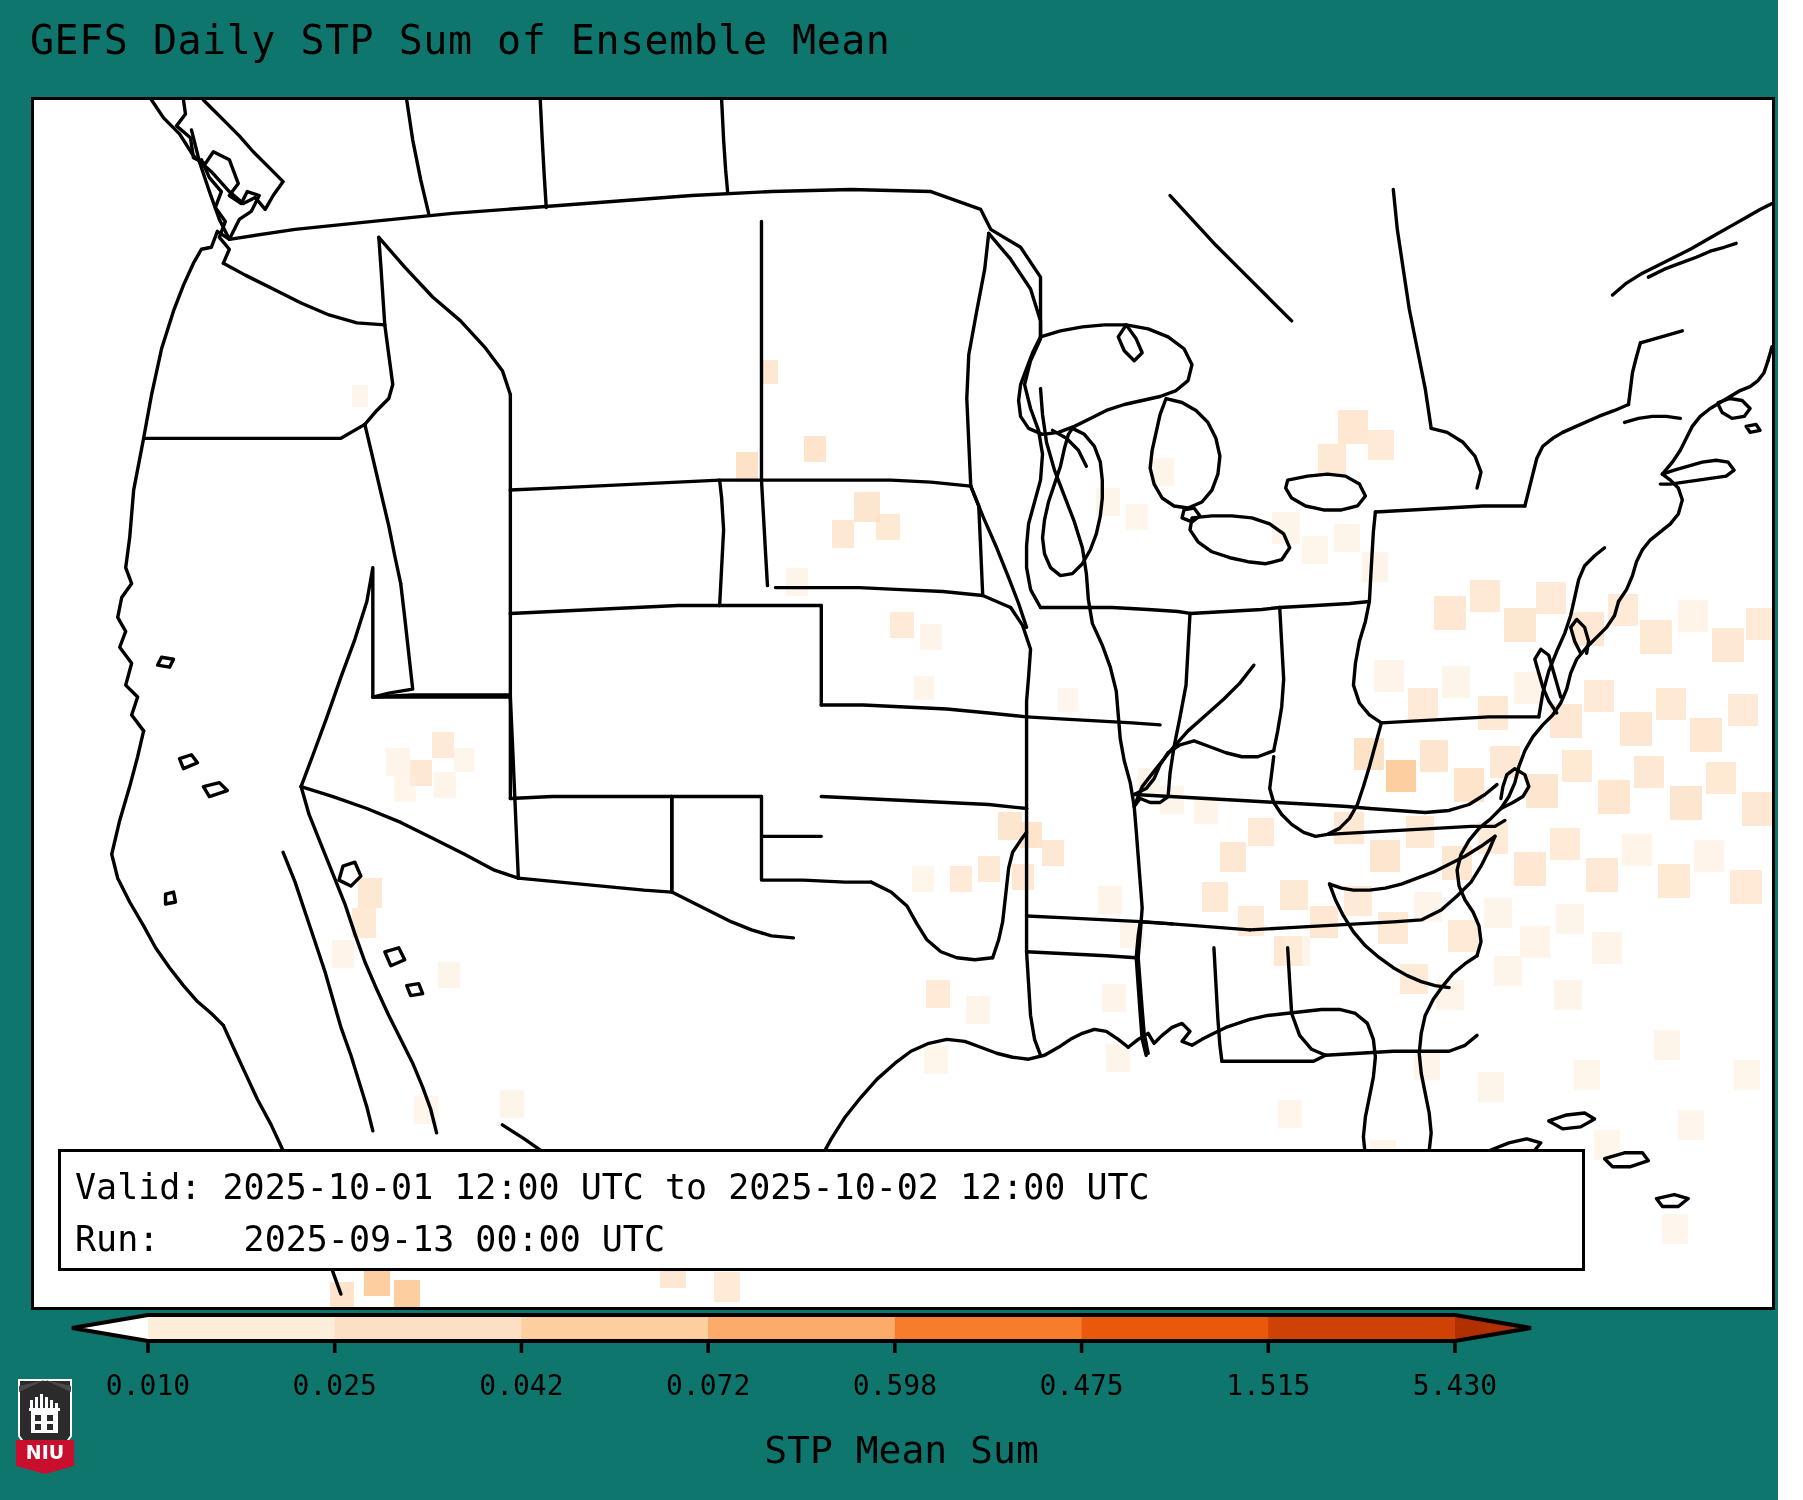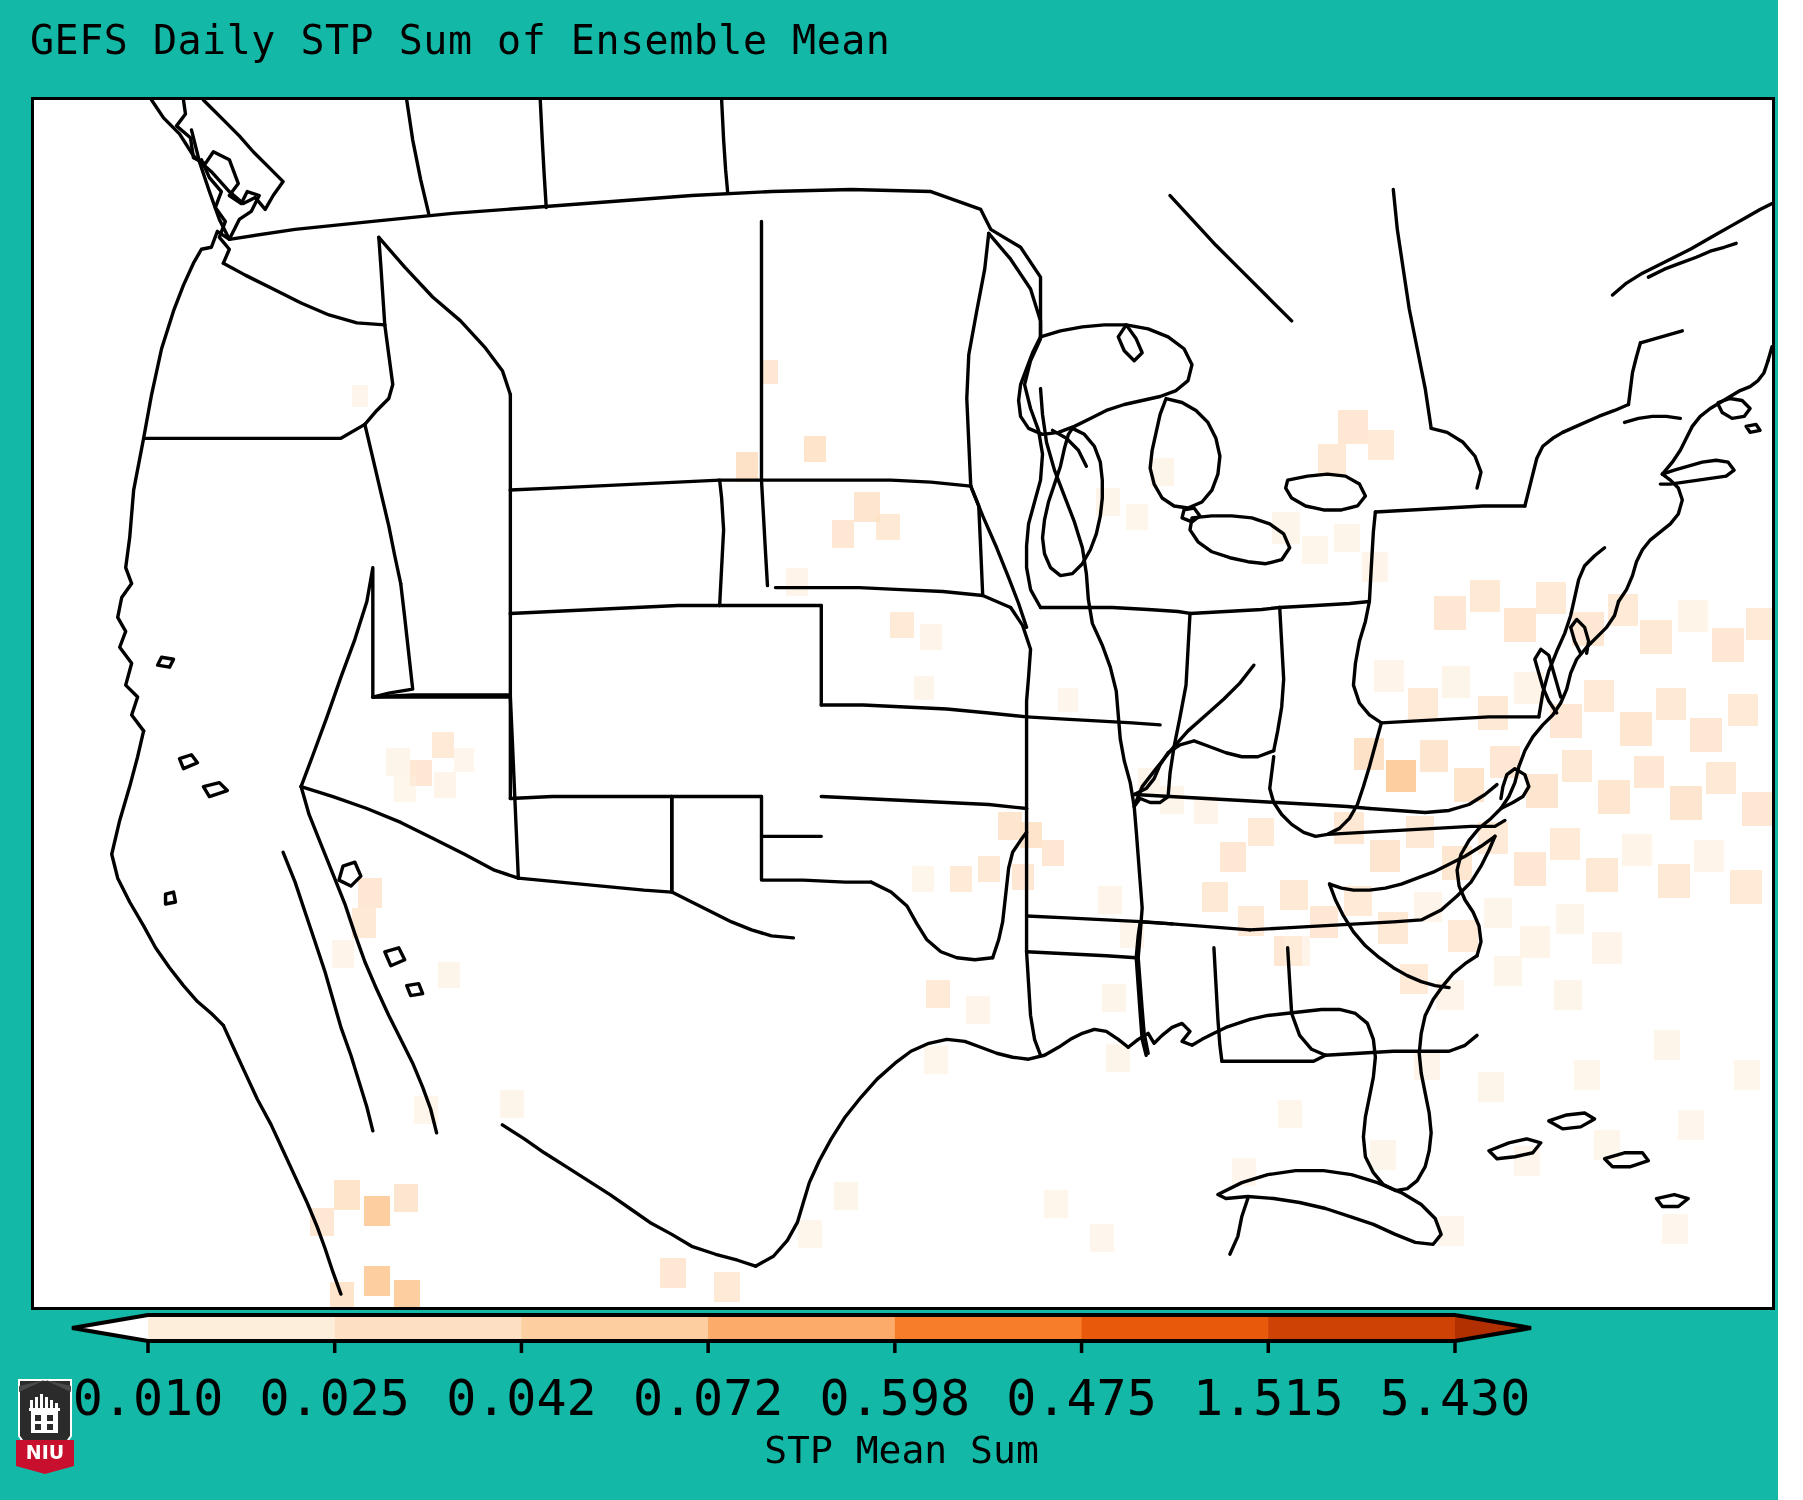--- a/index.html
+++ b/index.html
@@ -6,21 +6,21 @@
   html, body {
     margin: 0; padding: 0;
     width: 1803px; height: 1500px;
     background: #ffffff;
     font-family: "DejaVu Sans Mono", "Liberation Mono", monospace;
     overflow: hidden;
   }
   #page {
     position: relative;
     width: 1778px; height: 1500px;
-    background: #14b8a6;
+    background: #0f766e;
   }
 
   
   #title {
     position: absolute;
     left: 30px; top: 18px;
     font-size: 40px;
     line-height: 1.1;
     color: #000000;
     letter-spacing: 0.5px;
@@ -62,21 +62,21 @@
   
   #cbar-wrap {
     position: absolute;
     left: 0; top: 1313px;
     width: 1803px; height: 40px;
   }
   #cbar-svg { display: block; }
   #cbar-ticklabels { position: absolute; left: 0; top: 1369px; width: 1803px; height: 50px; }
   .tick-label {
     position: absolute;
-    font-size: 50px;
+    font-size: 28px;
     color: #000000;
     white-space: pre;
     transform: translateX(-50%);
     font-family: "DejaVu Sans Mono", "Liberation Mono", monospace;
   }
   #cbar-axis-label {
     position: absolute;
     left: 0; top: 1428px;
     width: 1803px;
     text-align: center;
@@ -444,20 +444,24 @@
         <path d="M1466,740 L1452,750 L1436,760 L1420,768 L1404,776 L1388,782 L1372,788 L1356,792
           L1340,794 L1324,794 L1312,792 L1300,788"></path>
         <path d="M1300,788 L1306,804 L1314,820 L1324,836 L1336,850 L1350,862 L1364,872 L1378,880
           L1392,886 L1406,890 L1420,892"></path>
         <path d="M1296,960 L1330,958 L1364,956 L1396,956 L1420,956 L1436,950 L1448,940"></path>
         <path d="M1298,738 L1334,736 L1370,734 L1406,732 L1442,730 L1466,730 L1476,724"></path>
       </g>
     </svg>
   </div>
 
+  <div id="info-box">
+    <div class="info-line">Valid: 2025-10-01 12:00 UTC to 2025-10-02 12:00 UTC</div>
+    <div class="info-line">Run:    2025-09-13 00:00 UTC</div>
+  </div>
 
   <div id="cbar-wrap">
     <svg id="cbar-svg" width="1803" height="40" viewBox="0 0 1803 40">
       <g id="cbar-bands">
           <rect x="148" y="2" width="187.31428571428572" height="26" fill="#fdeedc"></rect>
           <rect x="334.7142857142857" y="2" width="187.31428571428572" height="26" fill="#fde0c3"></rect>
           <rect x="521.4285714285714" y="2" width="187.31428571428572" height="26" fill="#fdcfa0"></rect>
           <rect x="708.1428571428571" y="2" width="187.31428571428572" height="26" fill="#fdab6b"></rect>
           <rect x="894.8571428571429" y="2" width="187.31428571428572" height="26" fill="#f87d2b"></rect>
           <rect x="1081.5714285714287" y="2" width="187.31428571428572" height="26" fill="#e8590c"></rect>

